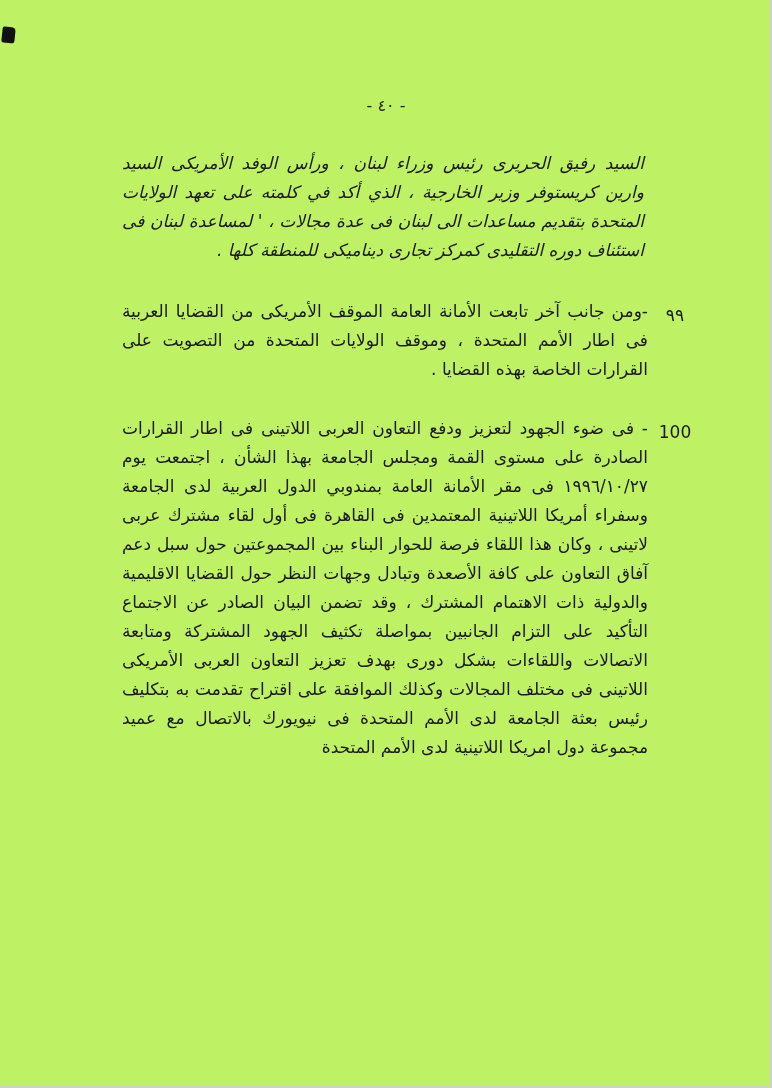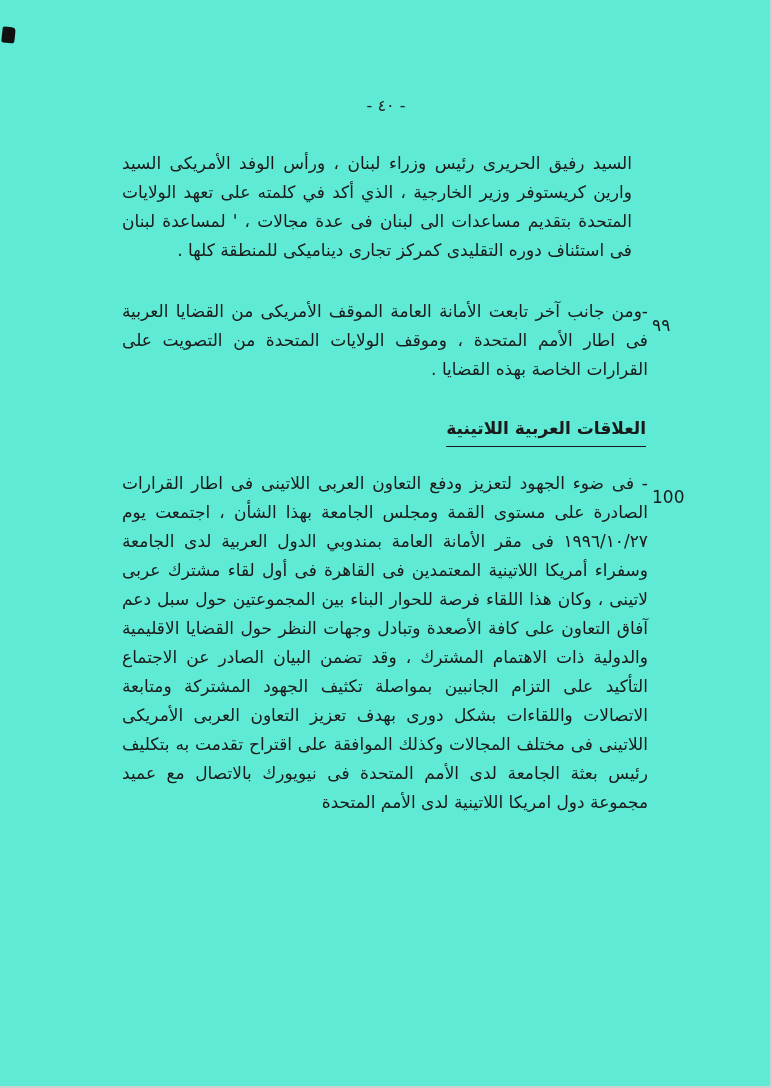--- a/index.html
+++ b/index.html
@@ -6,21 +6,21 @@
     margin:0;
     padding:0;
     background:#e8e8e8;
     font-family:"DejaVu Sans", sans-serif;
   }
   .page{
     position:relative;
     width:772px;
     height:1088px;
     margin:0 auto;
-    background:#5eead4;
+    background:#bef264;
     color:#1c1c1c;
     overflow:hidden;
     direction:rtl;
     box-shadow:inset -2px -2px 0 #cfcfcf;
   }
   .scan-mark{
     position:absolute;
     left:2px;
     top:27px;
     width:13px;
@@ -37,32 +37,33 @@
     color:#222;
   }
   .content{
     margin:34px 124px 0 122px; 
     font-size:17px;
     line-height:29px;
     text-align:justify;
     color:#1a1a1a;
   }
   .para{
-    margin:0 16px 32px 0;
+    margin:0 4px 32px 0;
+    font-style:italic;
   }
   .item{
     position:relative;
     margin:0 0 30px 0;
   }
   .item .num{
     position:absolute;
-    top:14px;
+    top:4px;
     right:-50px;
     width:46px;
-    text-align:left;
+    text-align:center;
     white-space:nowrap;
   }
   .section-heading{
     display:inline-block;
     font-weight:bold;
     font-size:17px;
     margin:0 2px 22px 0;
     padding-bottom:3px;
     border-bottom:1.5px solid #1a1a1a;
   }
@@ -81,23 +82,20 @@
 
   <div class="content">
 
     <p class="para">السيد رفيق الحريرى رئيس وزراء لبنان ، ورأس الوفد الأمريكى السيد وارين كريستوفر وزير الخارجية ، الذي أكد في كلمته على تعهد الولايات المتحدة بتقديم مساعدات الى لبنان فى عدة مجالات ، ' لمساعدة لبنان فى استئناف دوره التقليدى كمركز تجارى ديناميكى للمنطقة كلها .</p>
 
     <div class="item">
       <span class="num">٩٩</span>
       <span>-ومن جانب آخر تابعت الأمانة العامة الموقف الأمريكى من القضايا العربية فى اطار الأمم المتحدة ، وموقف الولايات المتحدة من التصويت على القرارات الخاصة بهذه القضايا .</span>
     </div>
 
-    <div class="heading-row">
-      <span class="section-heading">العلاقات العربية اللاتينية</span>
-    </div>
 
     <div class="item">
       <span class="num">100</span>
       <span>- فى ضوء الجهود لتعزيز ودفع التعاون العربى اللاتينى فى اطار القرارات الصادرة على مستوى القمة ومجلس الجامعة بهذا الشأن ، اجتمعت يوم ١٩٩٦/١٠/٢٧ فى مقر الأمانة العامة بمندوبي الدول العربية لدى الجامعة وسفراء أمريكا اللاتينية المعتمدين فى القاهرة فى أول لقاء مشترك عربى لاتينى ، وكان هذا اللقاء فرصة للحوار البناء بين المجموعتين حول سبل دعم آفاق التعاون على كافة الأصعدة وتبادل وجهات النظر حول القضايا الاقليمية والدولية ذات الاهتمام المشترك ، وقد تضمن البيان الصادر عن الاجتماع التأكيد على التزام الجانبين بمواصلة تكثيف الجهود المشتركة ومتابعة الاتصالات واللقاءات بشكل دورى بهدف تعزيز التعاون العربى الأمريكى اللاتينى فى مختلف المجالات وكذلك الموافقة على اقتراح تقدمت به بتكليف رئيس بعثة الجامعة لدى الأمم المتحدة فى نيويورك بالاتصال مع عميد مجموعة دول امريكا اللاتينية لدى الأمم المتحدة</span>
     </div>
 
   </div>
 </div>
 
 </body></html>

